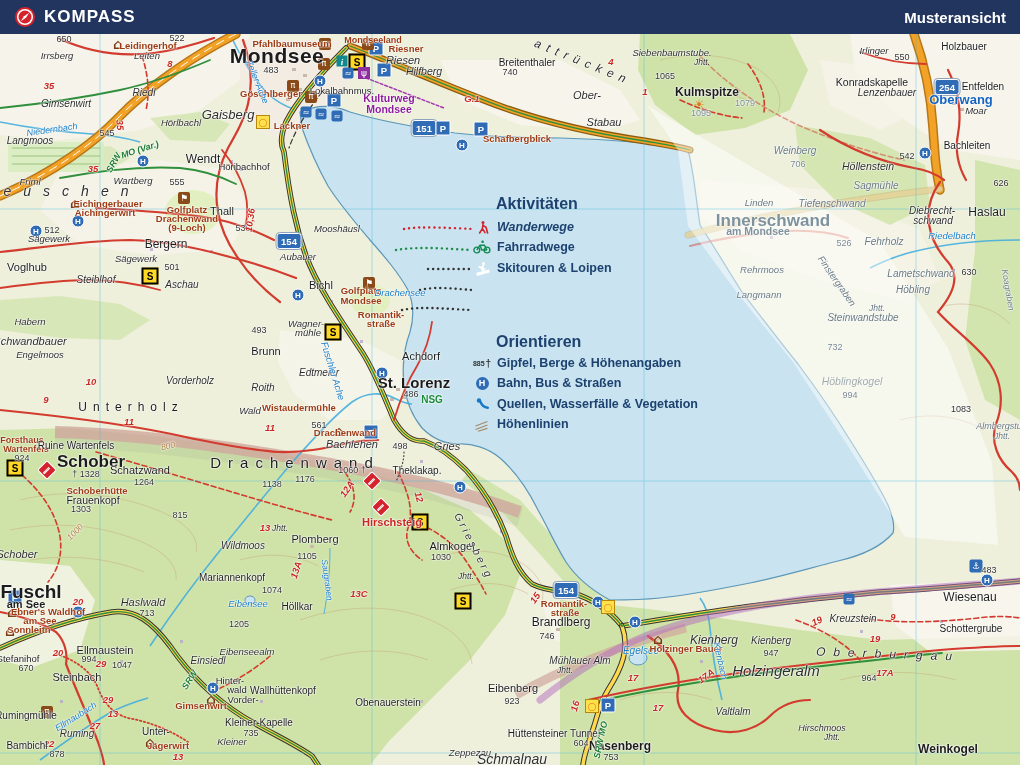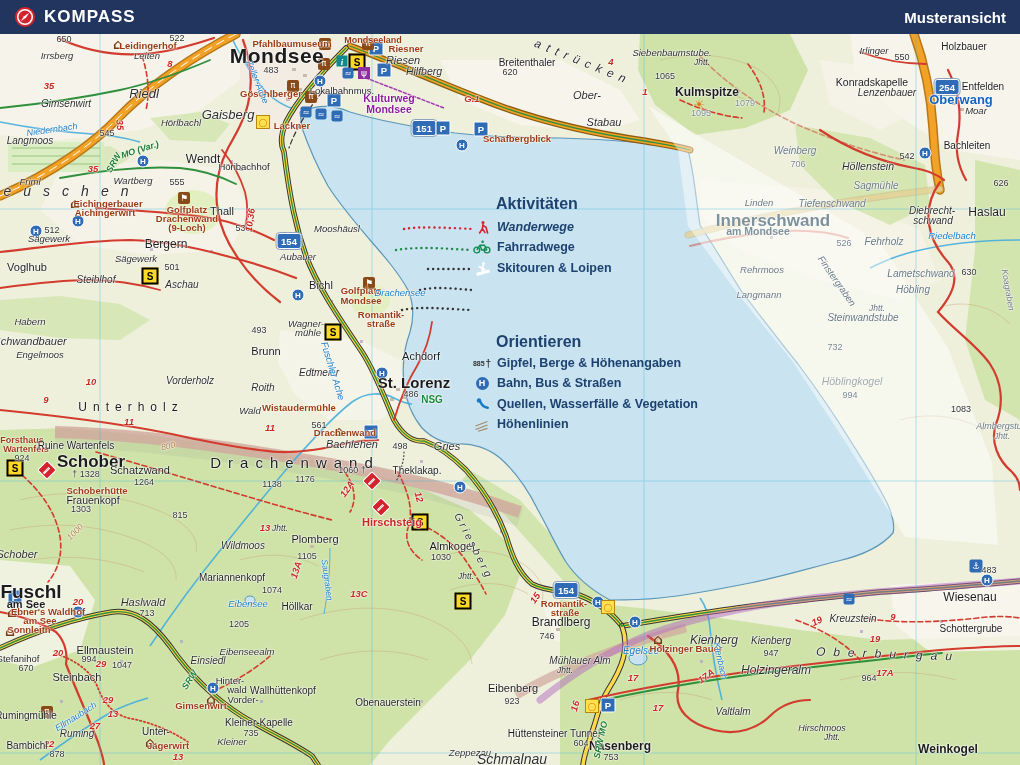--- a/index.html
+++ b/index.html
@@ -346,21 +346,21 @@
       <div class="bdg golf" style="left: 369px; top: 283px;">⚑</div>
       <div class="bdg sun" style="left: 699px; top: 104px;">☀</div>
     </div>
   <div id="map-labels">
       <span class="lbl el" style="left: 64px; top: 39px; transform: translate(-50%, -50%);">650</span>
       <span class="lbl i" style="left: 57px; top: 56px; font-size: 9.5px; transform: translate(-50%, -50%);">Irrsberg</span>
       <span class="lbl farm" style="left: 148px; top: 46px; transform: translate(-50%, -50%);">Leidingerhof</span>
       <span class="lbl i" style="left: 147px; top: 56px; font-size: 9.5px; transform: translate(-50%, -50%);">Leiten</span>
       <span class="lbl el" style="left: 177px; top: 38px; transform: translate(-50%, -50%);">522</span>
       <span class="lbl rr" style="left: 170px; top: 64px; transform: translate(-50%, -50%);">8</span>
-      <span class="lbl i" style="left: 144px; top: 93px; font-size: 13px; transform: translate(-50%, -50%); text-align: center;">Riedl</span>
+      <span class="lbl i" style="left: 144px; top: 93px; font-size: 10px; transform: translate(-50%, -50%); text-align: center;">Riedl</span>
       <span class="lbl i" style="left: 66px; top: 104px; font-size: 10px; transform: translate(-50%, -50%);">Gimsenwirt</span>
       <span class="lbl el" style="left: 107px; top: 133px; transform: translate(-50%, -50%);">545</span>
       <span class="lbl i" style="left: 30px; top: 141px; font-size: 10px; transform: translate(-50%, -50%);">Langmoos</span>
       <span class="lbl blue" style="left: 52px; top: 130px; font-size: 9px; transform: translate(-50%, -50%) rotate(-8deg);">Niedernbach</span>
       <span class="lbl i" style="left: 181px; top: 123px; font-size: 9.5px; transform: translate(-50%, -50%);">Hörlbachl</span>
       <span class="lbl rr" style="left: 49px; top: 86px; transform: translate(-50%, -50%);">35</span>
       <span class="lbl rr" style="left: 93px; top: 169px; transform: translate(-50%, -50%);">35</span>
       <span class="lbl rr" style="left: 120px; top: 125px; transform: translate(-50%, -50%) rotate(85deg);">35</span>
       <span class="lbl rg" style="left: 140px; top: 150px; transform: translate(-50%, -50%) rotate(-18deg);">MO (Var.)</span>
       <span class="lbl rg" style="left: 114px; top: 163px; transform: translate(-50%, -50%) rotate(-60deg);">SRW</span>
@@ -525,21 +525,21 @@
       <span class="lbl i" style="left: 580px; top: 661px; font-size: 10px; transform: translate(-50%, -50%);">Mühlauer Alm</span>
       <span class="lbl i" style="left: 565px; top: 670px; font-size: 8.5px; transform: translate(-50%, -50%);">Jhtt.</span>
       <span class="lbl blue" style="left: 641px; top: 651px; font-size: 10px; transform: translate(-50%, -50%);">Egelsee</span>
       <span class="lbl rr" style="left: 633px; top: 678px; transform: translate(-50%, -50%);">17</span>
       <span class="lbl farm" style="left: 686px; top: 649px; transform: translate(-50%, -50%);">Holzinger Bauer</span>
       <span class="lbl i" style="left: 714px; top: 640px; font-size: 12px; transform: translate(-50%, -50%);">Kienberg</span>
       <span class="lbl i" style="left: 771px; top: 641px; font-size: 10px; transform: translate(-50%, -50%);">Kienberg</span>
       <span class="lbl el" style="left: 771px; top: 653px; transform: translate(-50%, -50%);">947</span>
       <span class="lbl rr" style="left: 706px; top: 676px; transform: translate(-50%, -50%) rotate(-35deg);">17A</span>
       <span class="lbl blue" style="left: 720px; top: 661px; font-size: 9px; transform: translate(-50%, -50%) rotate(78deg);">Kienbach</span>
-      <span class="lbl i" style="left: 776px; top: 670px; font-size: 12px; transform: translate(-50%, -50%);">Holzingeralm</span>
+      <span class="lbl i" style="left: 776px; top: 670px; font-size: 15px; transform: translate(-50%, -50%);">Holzingeralm</span>
       <span class="lbl i" style="left: 888px; top: 654px; font-size: 12px; letter-spacing: 8px; transform: translate(-50%, -50%) rotate(2deg);">Oberburgau</span>
       <span class="lbl rr" style="left: 817px; top: 621px; transform: translate(-50%, -50%) rotate(-25deg);">19</span>
       <span class="lbl i" style="left: 853px; top: 619px; font-size: 10px; transform: translate(-50%, -50%);">Kreuzstein</span>
       <span class="lbl rr" style="left: 893px; top: 617px; transform: translate(-50%, -50%);">9</span>
       <span class="lbl rr" style="left: 875px; top: 639px; transform: translate(-50%, -50%);">19</span>
       <span class="lbl n" style="left: 970px; top: 597px; font-size: 12px; transform: translate(-50%, -50%);">Wiesenau</span>
       <span class="lbl n" style="left: 971px; top: 629px; font-size: 10px; transform: translate(-50%, -50%);">Schottergrube</span>
       <span class="lbl rr" style="left: 885px; top: 673px; transform: translate(-50%, -50%);">17A</span>
       <span class="lbl el" style="left: 869px; top: 678px; transform: translate(-50%, -50%);">964</span>
       <span class="lbl el" style="left: 989px; top: 570px; transform: translate(-50%, -50%);">483</span>
@@ -587,21 +587,21 @@
       <span class="lbl elf" style="left: 745px; top: 103px; transform: translate(-50%, -50%);">1079</span>
       <span class="lbl elf" style="left: 701px; top: 113px; transform: translate(-50%, -50%);">1095</span>
       <span class="lbl i" style="left: 672px; top: 53px; font-size: 9.5px; transform: translate(-50%, -50%);">Siebenbaumstube.</span>
       <span class="lbl i" style="left: 702px; top: 62px; font-size: 8.5px; transform: translate(-50%, -50%);">Jhtt.</span>
       <span class="lbl el" style="left: 665px; top: 76px; transform: translate(-50%, -50%);">1065</span>
       <span class="lbl i" style="left: 583px; top: 62px; font-size: 12px; letter-spacing: 6px; transform: translate(-50%, -50%) rotate(22deg);">attrücken</span>
       <span class="lbl rr" style="left: 611px; top: 62px; transform: translate(-50%, -50%);">4</span>
       <span class="lbl rr" style="left: 645px; top: 92px; transform: translate(-50%, -50%);">1</span>
       <span class="lbl rr" style="left: 472px; top: 99px; transform: translate(-50%, -50%);">G.1</span>
       <span class="lbl n" style="left: 527px; top: 63px; font-size: 10px; transform: translate(-50%, -50%);">Breitenthaler</span>
-      <span class="lbl el" style="left: 510px; top: 72px; transform: translate(-50%, -50%);">620</span>
+      <span class="lbl el" style="left: 510px; top: 72px; transform: translate(-50%, -50%);">740</span>
       <span class="lbl i" style="left: 587px; top: 95px; font-size: 11px; transform: translate(-50%, -50%);">Ober-</span>
       <span class="lbl i" style="left: 604px; top: 122px; font-size: 11px; transform: translate(-50%, -50%);">Stabau</span>
       <span class="lbl farm" style="left: 517px; top: 139px; transform: translate(-50%, -50%);">Schafbergblick</span>
       <span class="lbl farm" style="left: 292px; top: 44px; transform: translate(-50%, -50%);">Pfahlbaumuseum</span>
       <span class="lbl farm" style="left: 373px; top: 40px; font-size: 9px; transform: translate(-50%, -50%);">Mondseeland</span>
       <span class="lbl farm" style="left: 406px; top: 49px; font-size: 9.5px; transform: translate(-50%, -50%);">Riesner</span>
       <span class="lbl i" style="left: 403px; top: 60px; font-size: 11px; transform: translate(-50%, -50%);">Riesen</span>
       <span class="lbl i" style="left: 424px; top: 71px; font-size: 10.5px; transform: translate(-50%, -50%);">Hilfberg</span>
       <span class="lbl xl" style="left: 277px; top: 55px; transform: translate(-50%, -50%);">Mondsee</span>
       <span class="lbl el" style="left: 271px; top: 70px; transform: translate(-50%, -50%);">483</span>

